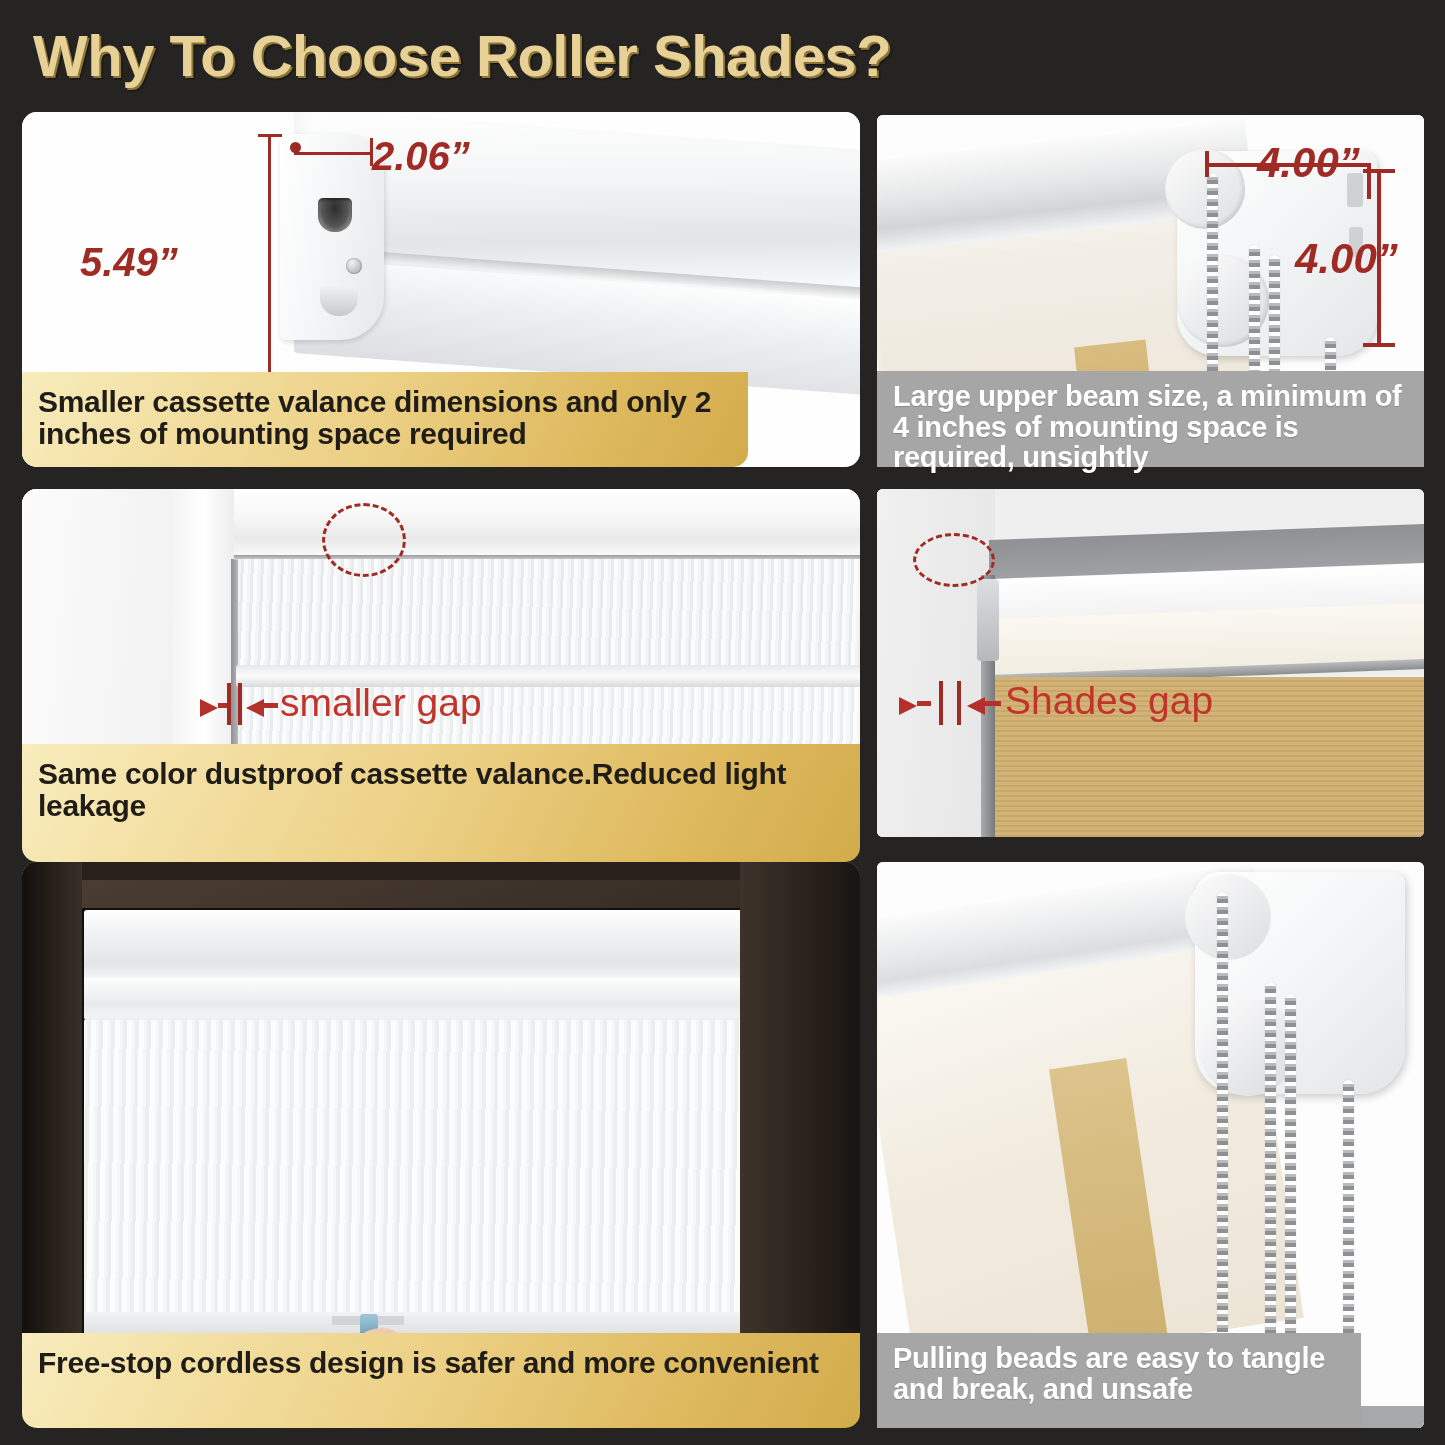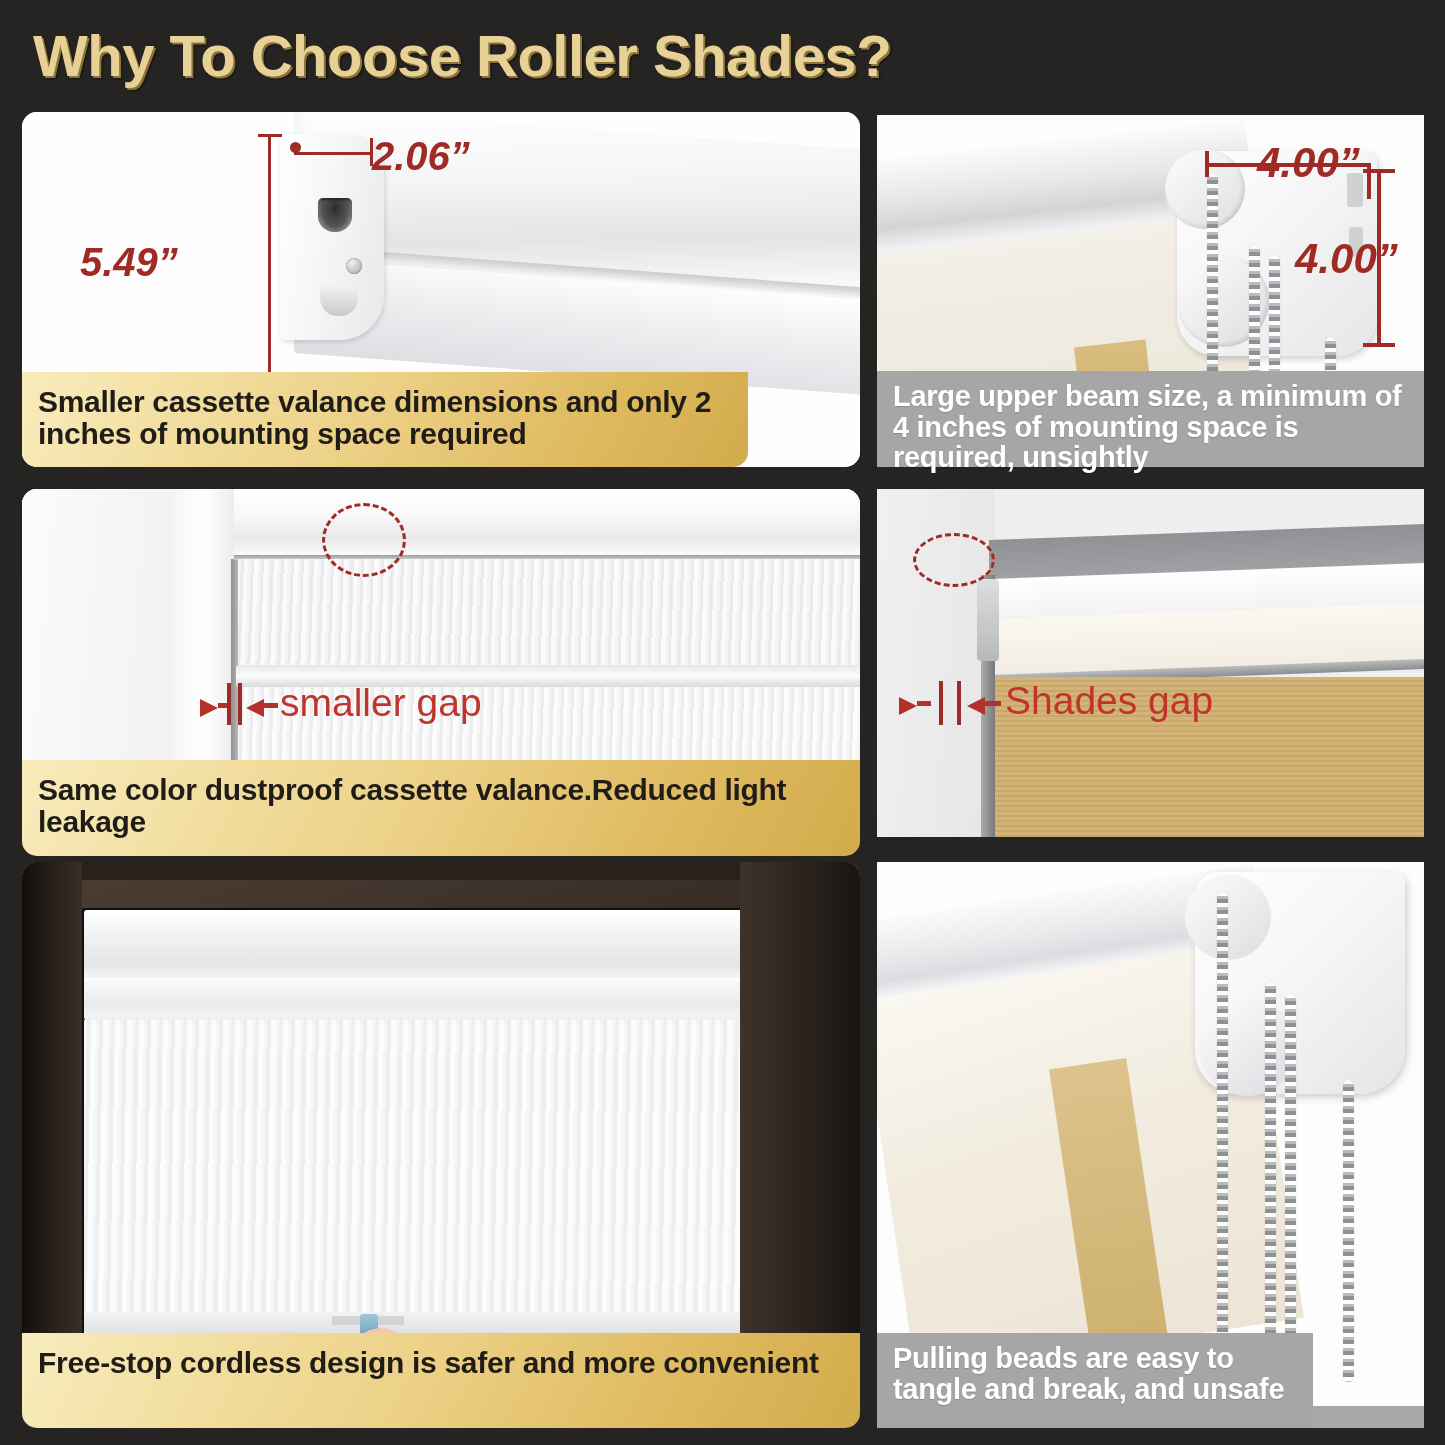--- a/index.html
+++ b/index.html
@@ -16,21 +16,21 @@
     position:absolute;left:33px;top:20px;width:1000px;height:72px;
     font-size:58px;font-weight:bold;letter-spacing:-0.5px;
     color:#E8D197;
     text-shadow: 2px 2px 0 #8c7434, 3px 3px 2px rgba(0,0,0,.55);
     white-space:nowrap;line-height:72px;
   }
 
   
   .cell{position:absolute;overflow:hidden;background:#fff;}
   .cell.left{border-radius:15px;}
-  .cell.right{border-radius:1px;}
+  .cell.right{border-radius:6px;}
 
   .r1l{left:22px;top:112px;width:838px;height:355px;}
   .r1r{left:877px;top:115px;width:547px;height:352px;}
   .r2l{left:22px;top:489px;width:838px;height:351px;}
   .r2r{left:877px;top:489px;width:547px;height:348px;}
   .r3l{left:22px;top:862px;width:838px;height:566px;}
   .r3r{left:877px;top:862px;width:547px;height:566px;}
 
   .photo{position:absolute;inset:0;}
 
@@ -48,24 +48,24 @@
   .cap.gray{
     background:#a6a6a6;
     color:#ffffff;
     padding:10px 14px 10px 16px;
     font-size:29px;font-weight:bold;line-height:1.06;
     letter-spacing:-0.3px;
     text-shadow:0 1px 1px rgba(0,0,0,.18);
   }
   .c-r1l{left:22px;top:372px;width:726px;height:95px;}
   .c-r1r{left:877px;top:371px;width:547px;height:96px;}
-  .c-r2l{left:22px;top:760px;width:838px;height:96px;}
+  .c-r2l{left:22px;top:744px;width:838px;height:118px;}
   .c-r2r{left:877px;top:744px;width:547px;height:93px;}
   .c-r3l{left:22px;top:1333px;width:838px;height:95px;}
-  .c-r3r{left:877px;top:1333px;width:436px;height:95px;}
+  .c-r3r{left:877px;top:1333px;width:484px;height:95px;}
 
   
   .p1-bg{position:absolute;inset:0;background:#fefefe;}
   .p1-bar{
     position:absolute;left:272px;top:18px;width:600px;height:210px;
     background:linear-gradient(175deg,#ffffff 0%,#f4f5f6 28%,#e2e4e6 52%,#f7f8f9 70%,#dfe1e4 100%);
     transform:skewY(4.2deg);
     border-radius:4px 10px 10px 4px;
     box-shadow:inset 0 -14px 22px rgba(0,0,0,.07);
   }

